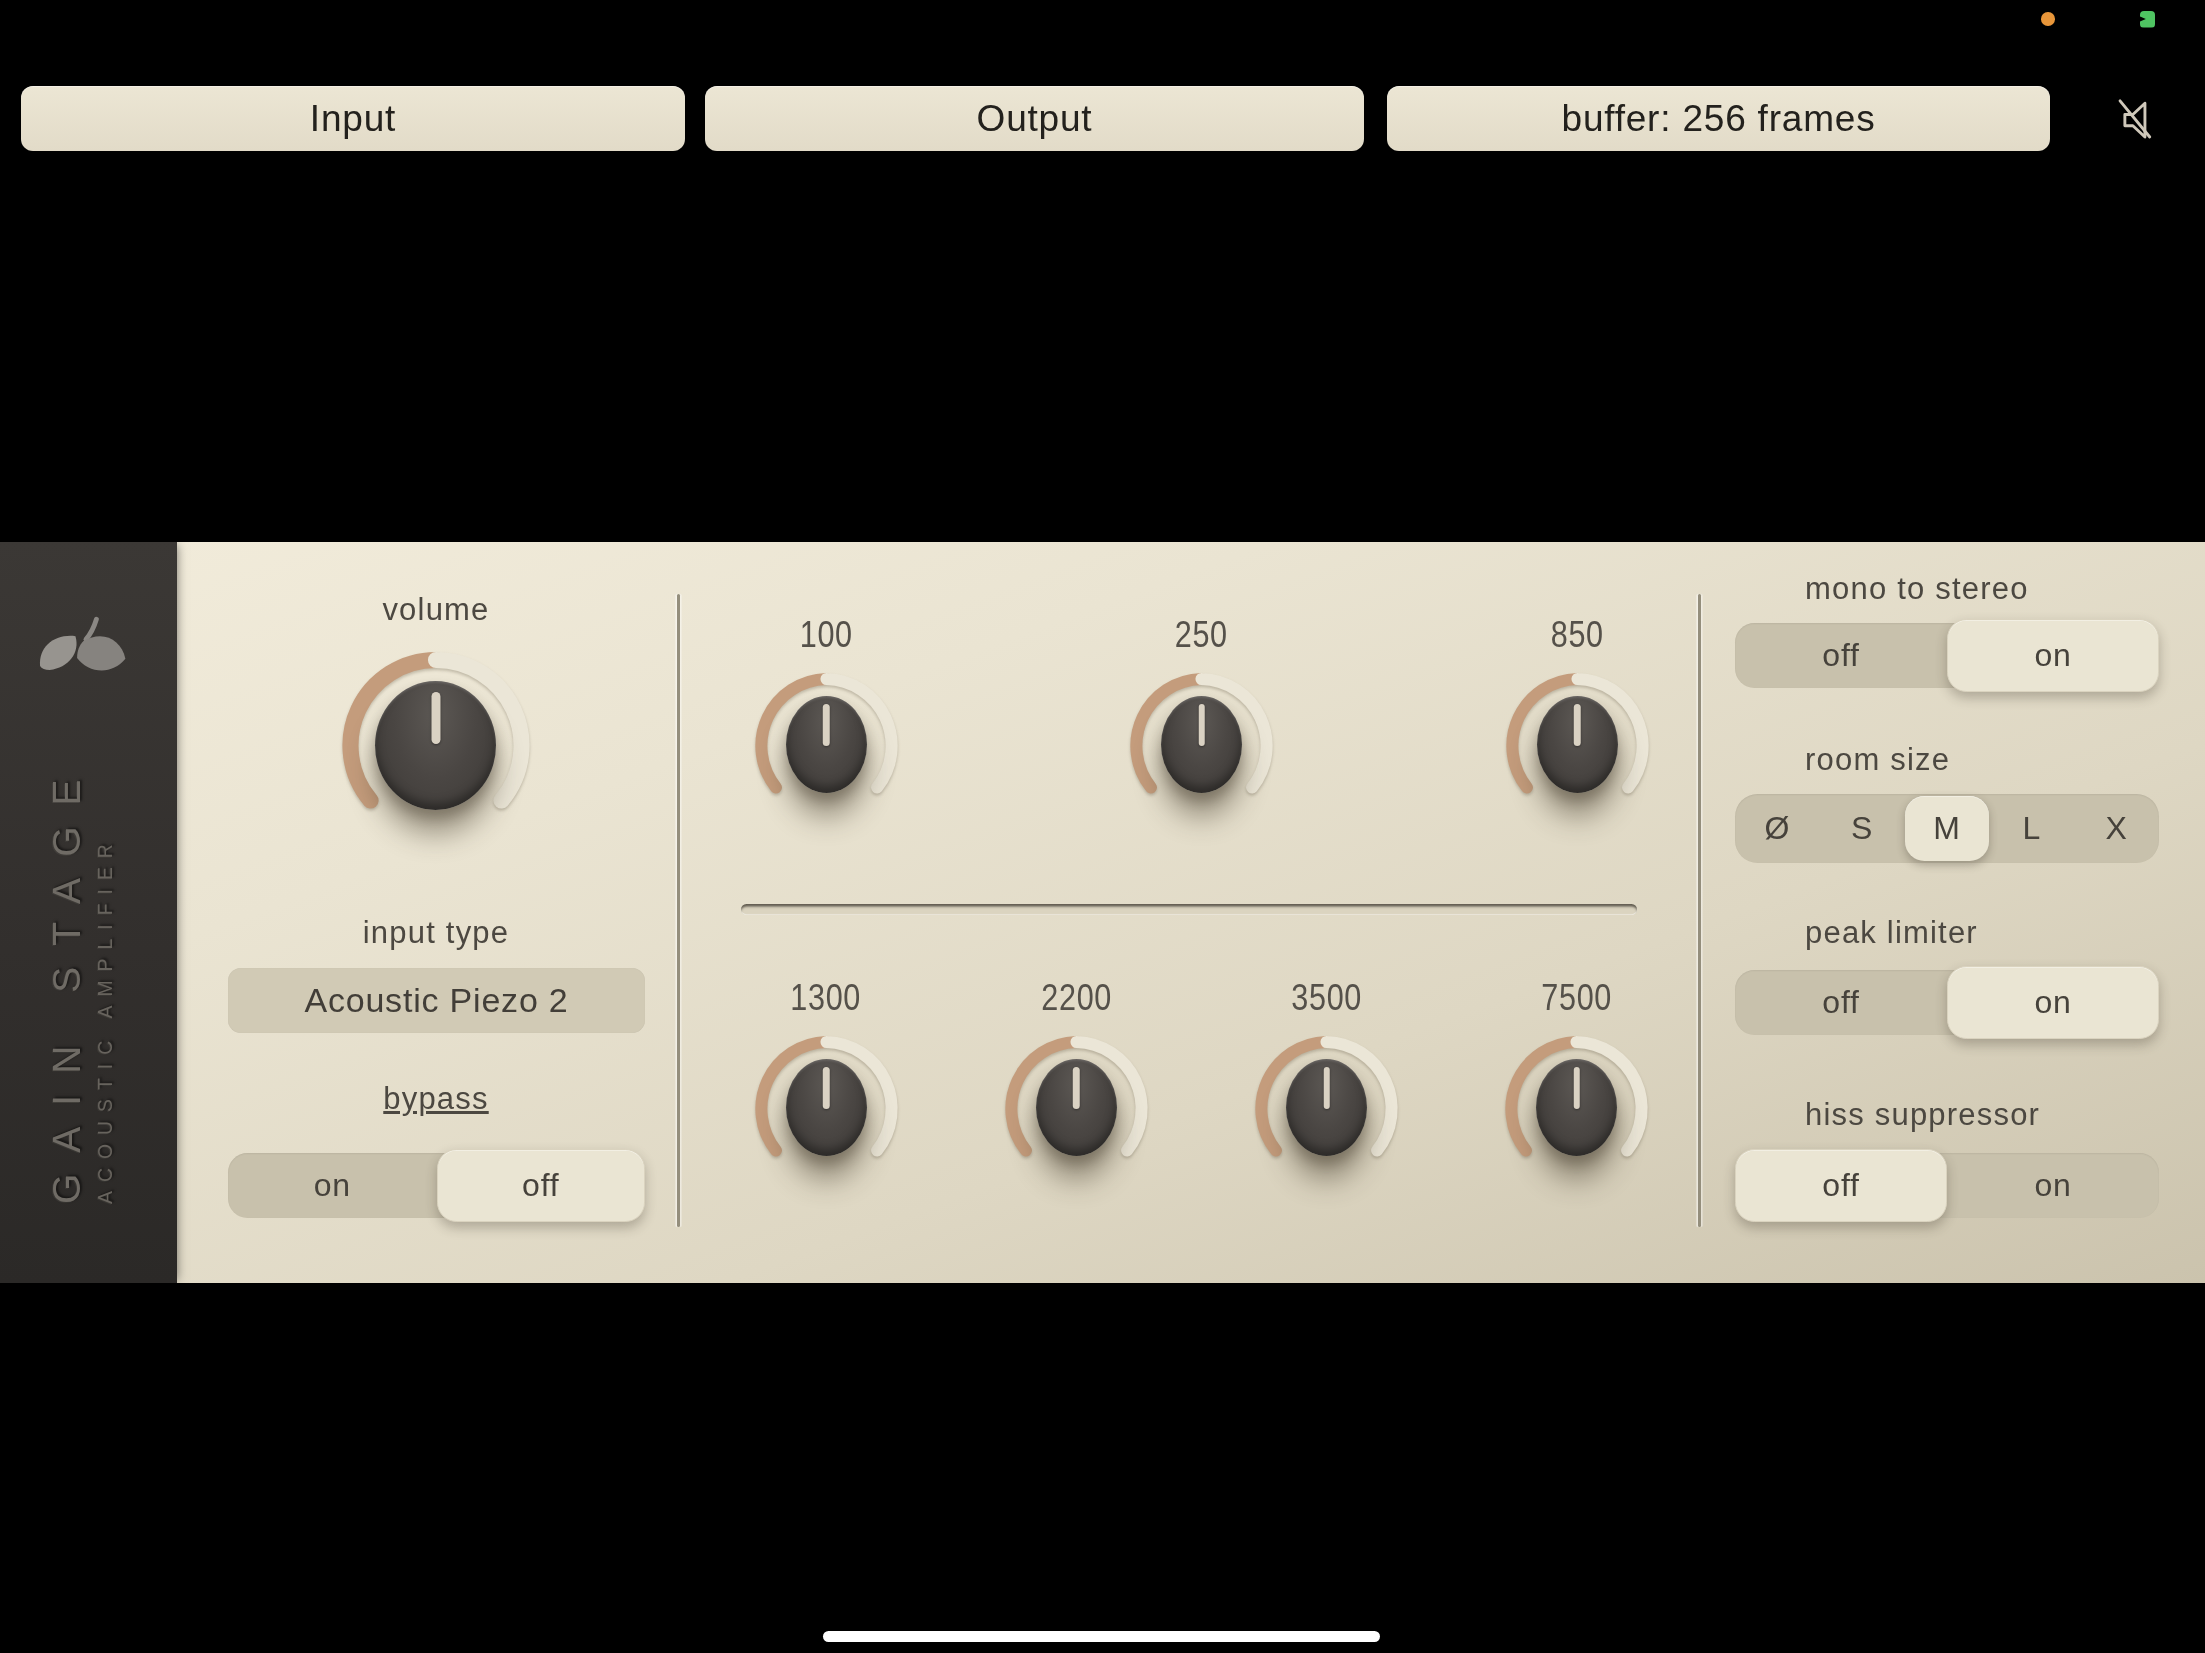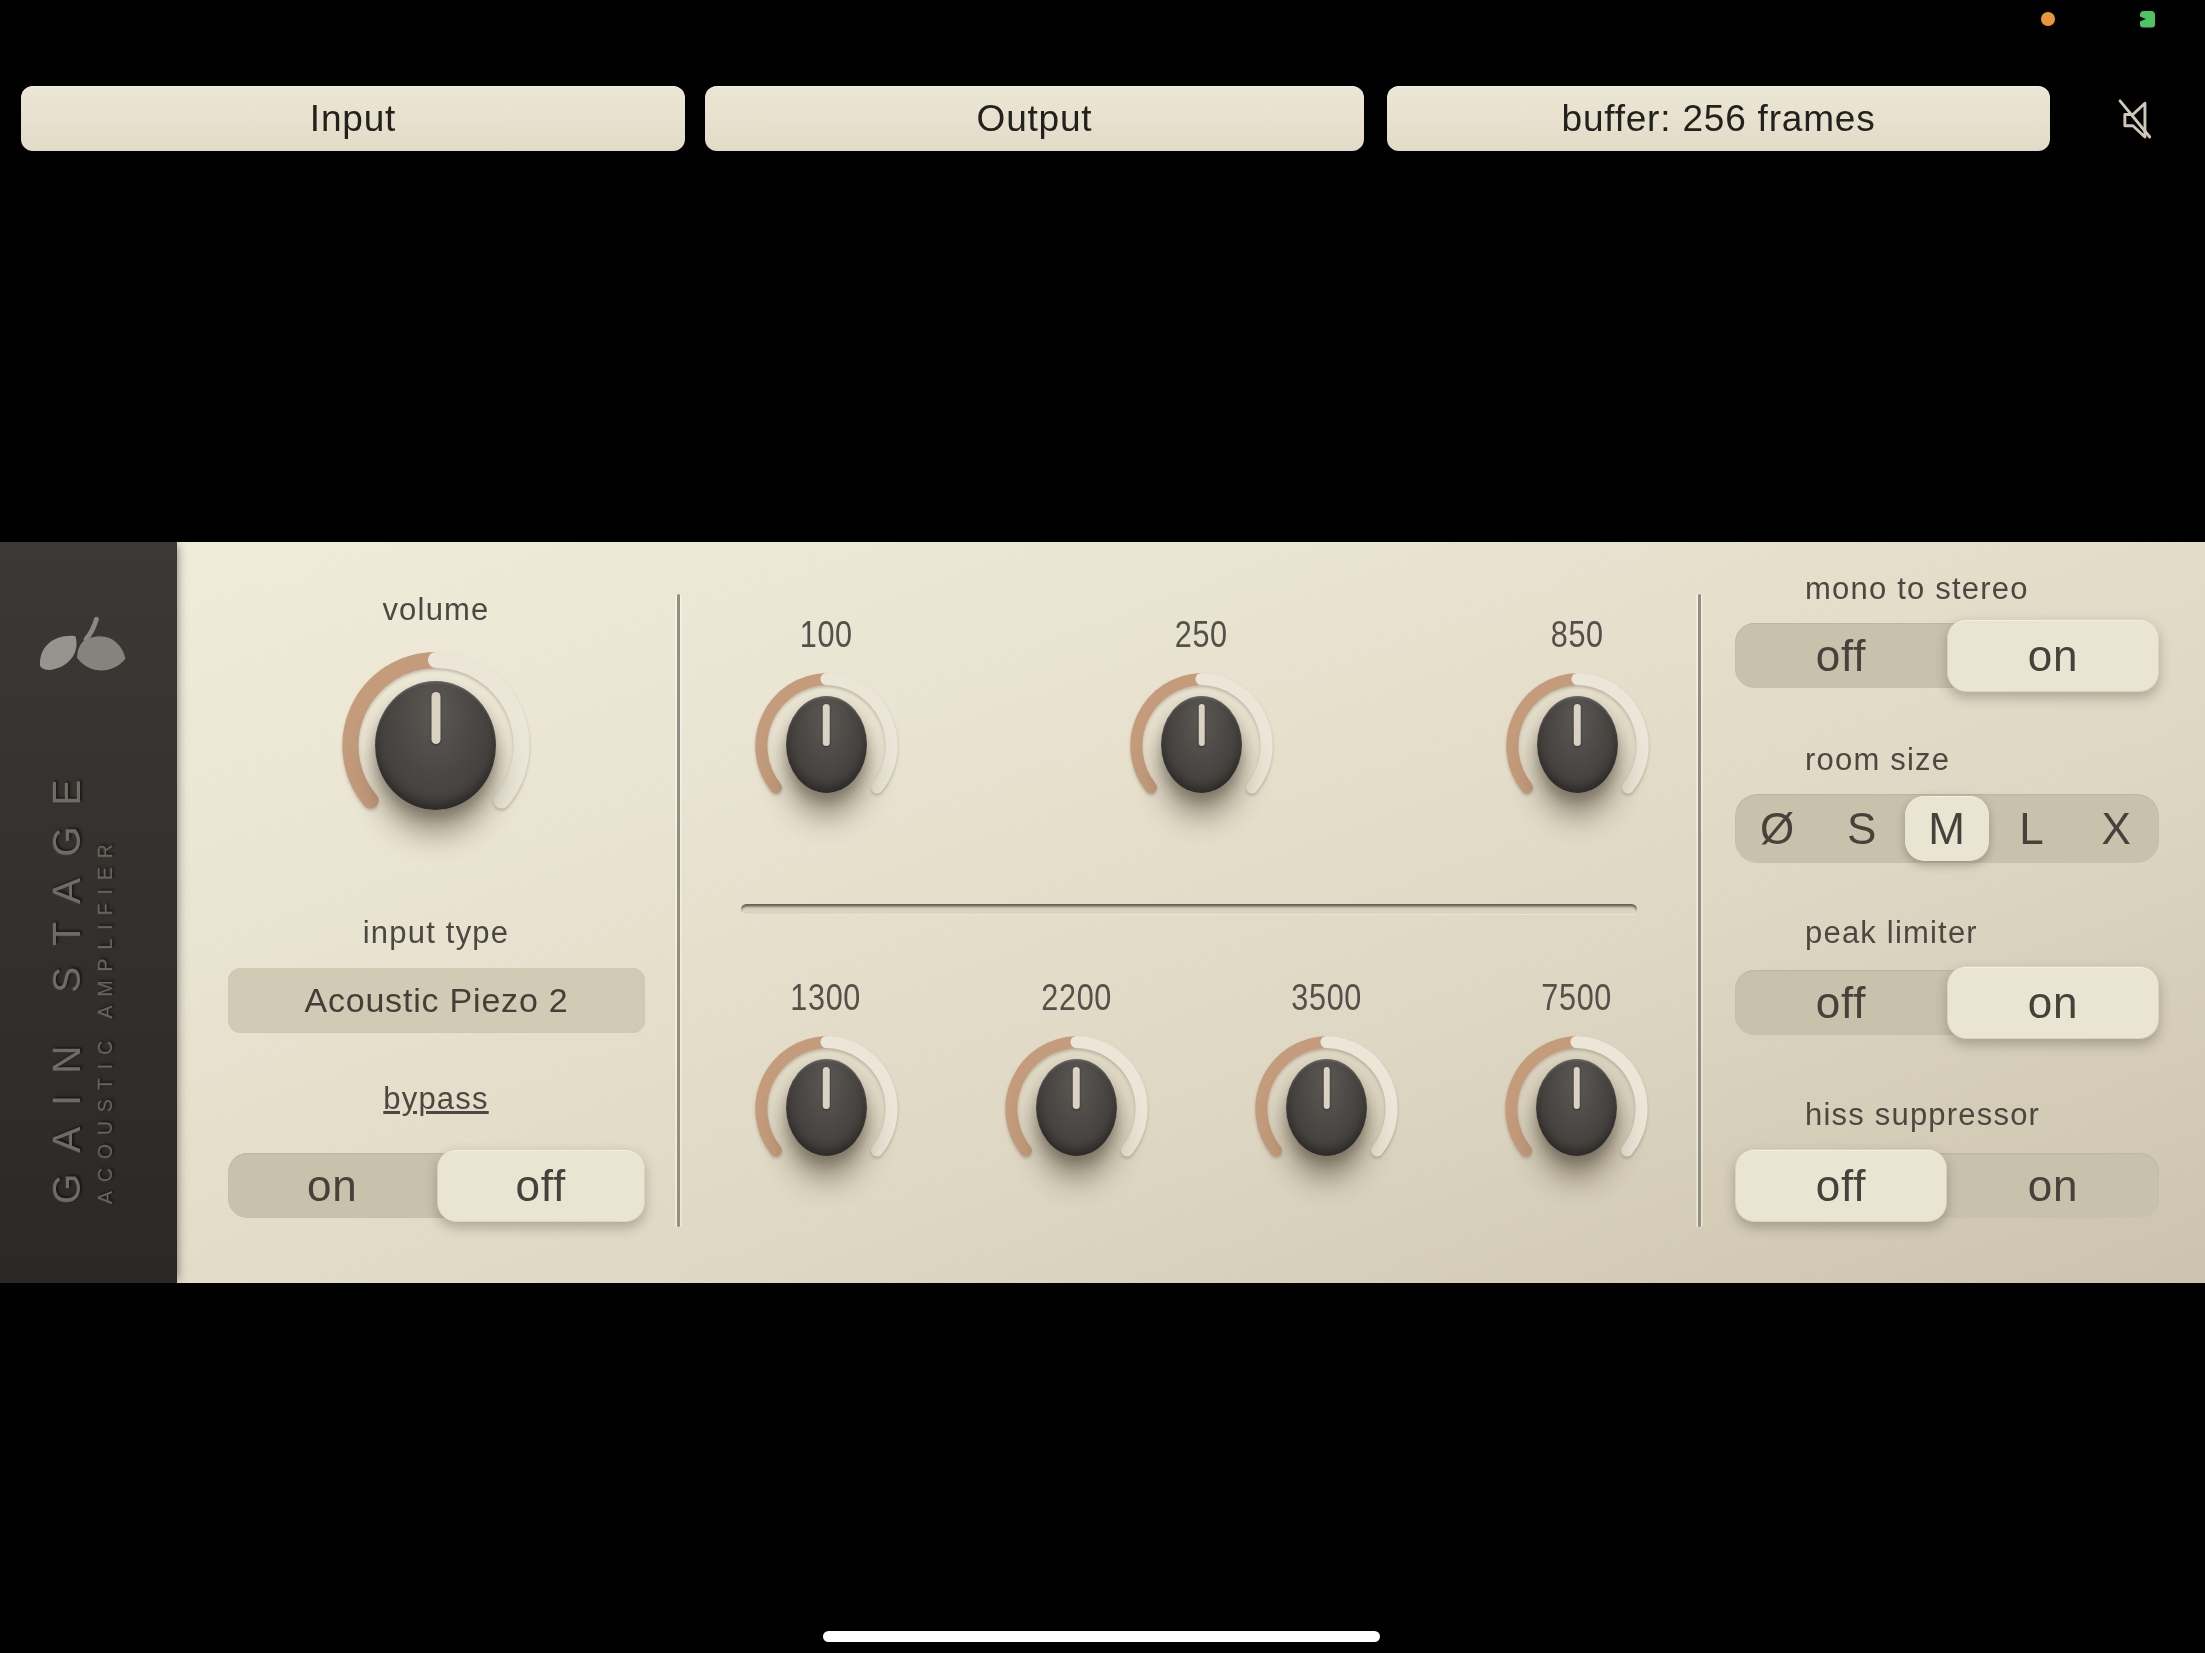--- a/index.html
+++ b/index.html
@@ -101,21 +101,21 @@
   }
   .toggle .chip{
     position:absolute;top:-4px;bottom:-4px;border-radius:19.4px;
     background:#eae5d3;border:1.6px solid #dad3bf;box-sizing:border-box;
     box-shadow:0 5.7px 11.3px rgba(50,44,32,.28), inset 0 0.8px 0 rgba(255,255,255,.5);
   }
   .toggle.inset .chip{top:2.4px;bottom:2.4px;border:none;
     box-shadow:0 3.2px 8px rgba(50,44,32,.3), inset 0 0.8px 0 rgba(255,255,255,.5);}
   .toggle .opts{position:absolute;left:0;top:0;width:100%;height:100%;display:flex;}
   .toggle .opt{flex:1;display:flex;align-items:center;justify-content:center;
-    font-size:44px;color:#46423b;letter-spacing:0.8px;}
+    font-size:32px;color:#46423b;letter-spacing:0.8px;}
   .tg-bypass{left:228px;top:611px;width:417px;}
 
   .rs-label{left:1805px;}
   .rs-ctl{left:1735px;width:424px;}
   .lbl-mono{top:29px;}   .tg-mono{top:81px;}
   .lbl-room{top:200px;}  .sg-room{top:252px;height:69px;border-radius:22.6px;}
   .lbl-peak{top:373px;}  .tg-peak{top:428px;}
   .lbl-hiss{top:555px;}  .tg-hiss{top:611px;}
 
   

